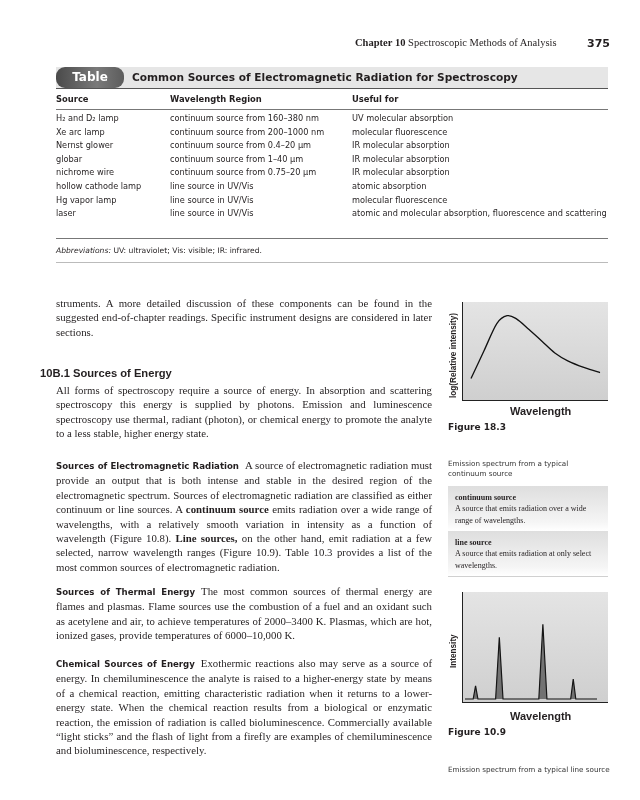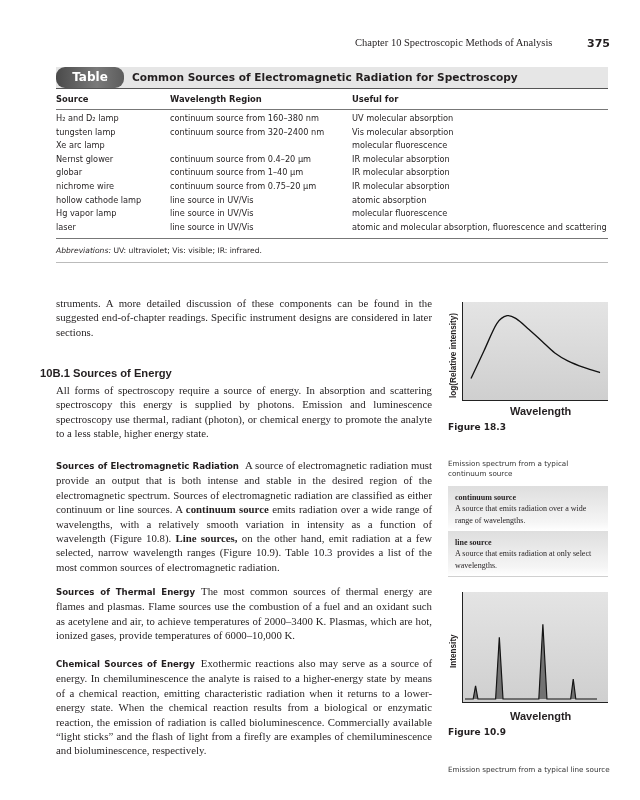--- a/index.html
+++ b/index.html
@@ -2,21 +2,21 @@
 <html><head>
 <meta charset="utf-8">
 <style>
   html, body { margin: 0; padding: 0; background: #ffffff; }
   body { width: 640px; height: 800px; position: relative; overflow: hidden; color: #231f20; }
   .abs { position: absolute; }
   .serif { font-family: "Liberation Serif", "DejaVu Serif", serif; }
 
   
   #running-header { left: 355px; top: 37px; width: 255px; font-size: 10.5px; white-space: nowrap; }
-  #running-header .chap { font-weight: normal; }
+  #running-header .chap { font-weight: bold; }
   #running-header .pnum { position: absolute; right: 0; top: 0; font-family: "DejaVu Sans", sans-serif; font-weight: bold; font-size: 11px; }
 
   
   #table-bar { left: 56px; top: 67px; width: 552px; height: 21px; background: #e6e6e6; border-bottom: 1px solid #555; }
   #table-label { position: absolute; left: 0; top: 0; height: 21px; width: 68px; background: linear-gradient(90deg, #4a4a4a, #7a7a7a 60%, #5c5c5c); color: #fff; font-family: "DejaVu Sans", sans-serif; font-weight: bold; font-size: 12px; line-height: 21px; text-align: center; border-radius: 9px; }
   #table-title { position: absolute; left: 76px; top: 0; line-height: 21px; font-family: "DejaVu Sans", sans-serif; font-weight: bold; font-size: 10.6px; white-space: nowrap; }
   .th { top: 94px; font-family: "DejaVu Sans", sans-serif; font-weight: bold; font-size: 8.4px; }
   #th-line { left: 56px; top: 109px; width: 552px; height: 0; border-top: 1px solid #777; }
   #tbody { left: 56px; top: 112px; width: 560px; }
   .tr { height: 13.6px; position: relative; font-family: "DejaVu Sans", sans-serif; font-size: 8.2px; line-height: 13.6px; white-space: nowrap; }
@@ -63,26 +63,22 @@
 <div class="abs th" style="left:352px">Useful for</div>
 <div id="th-line" class="abs"></div>
 
 <div id="tbody" class="abs">
     <div class="tr">
       <span class="c1">H₂ and D₂ lamp</span>
       <span class="c2">continuum source from 160–380 nm</span>
       <span class="c3">UV molecular absorption</span>
     </div>
     <div class="tr">
-      <span class="c1">tungsten lamp</span>
-      <span class="c2">continuum source from 320–2400 nm</span>
-      <span class="c3">Vis molecular absorption</span>
-    </div>
-    <div class="tr">
       <span class="c1">Xe arc lamp</span>
+      <span class="c2">continuum source from 200–1000 nm</span>
       <span class="c3">molecular fluorescence</span>
     </div>
     <div class="tr">
       <span class="c1">Nernst glower</span>
       <span class="c2">continuum source from 0.4–20 µm</span>
       <span class="c3">IR molecular absorption</span>
     </div>
     <div class="tr">
       <span class="c1">globar</span>
       <span class="c2">continuum source from 1–40 µm</span>

